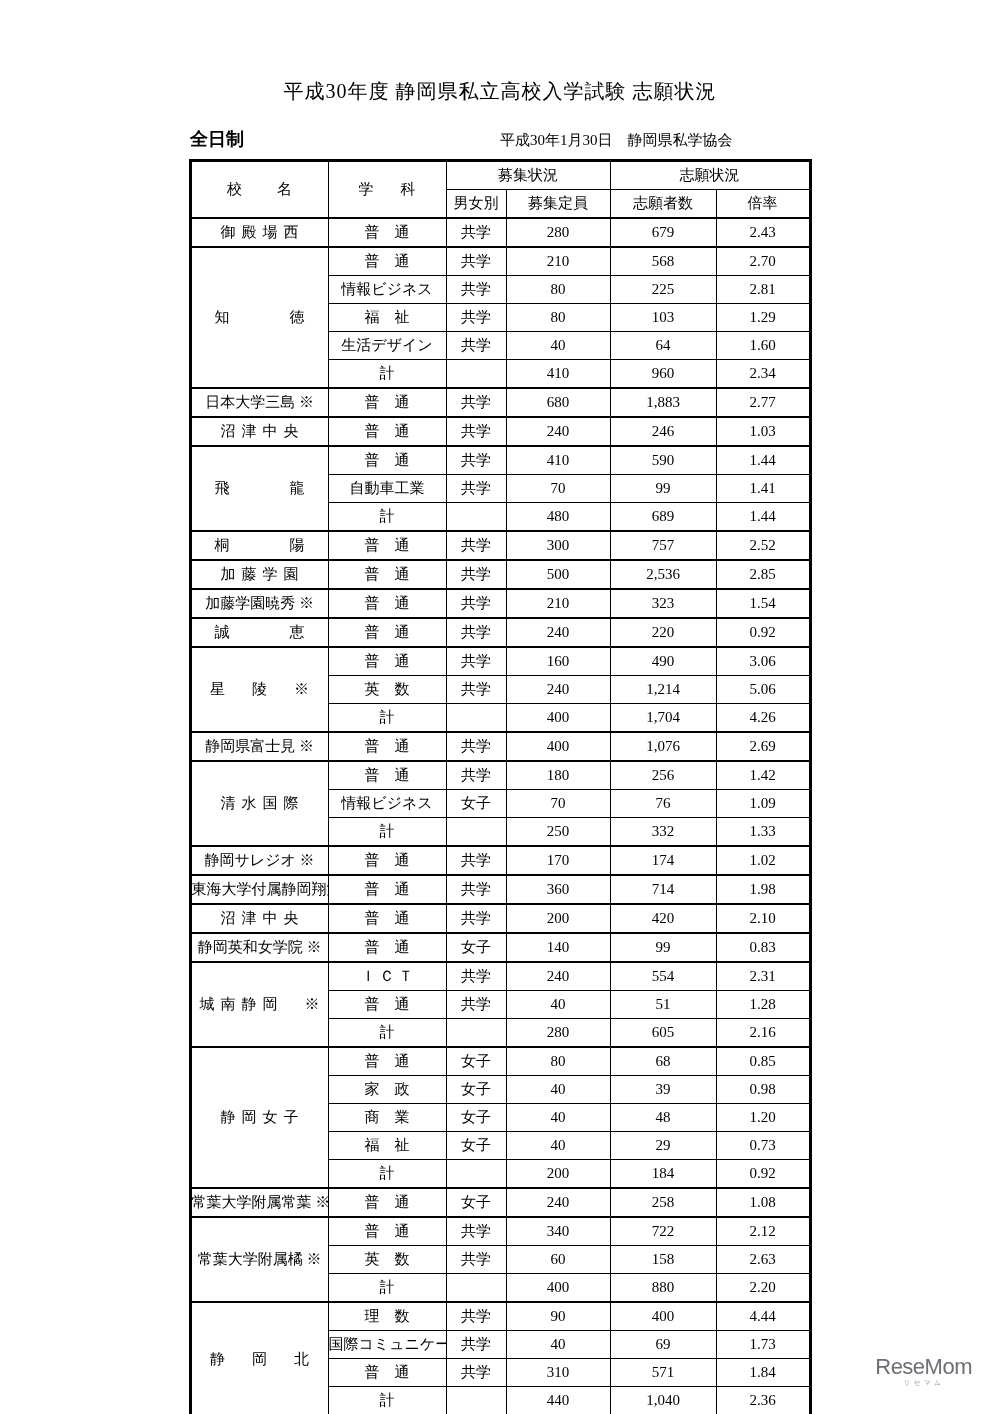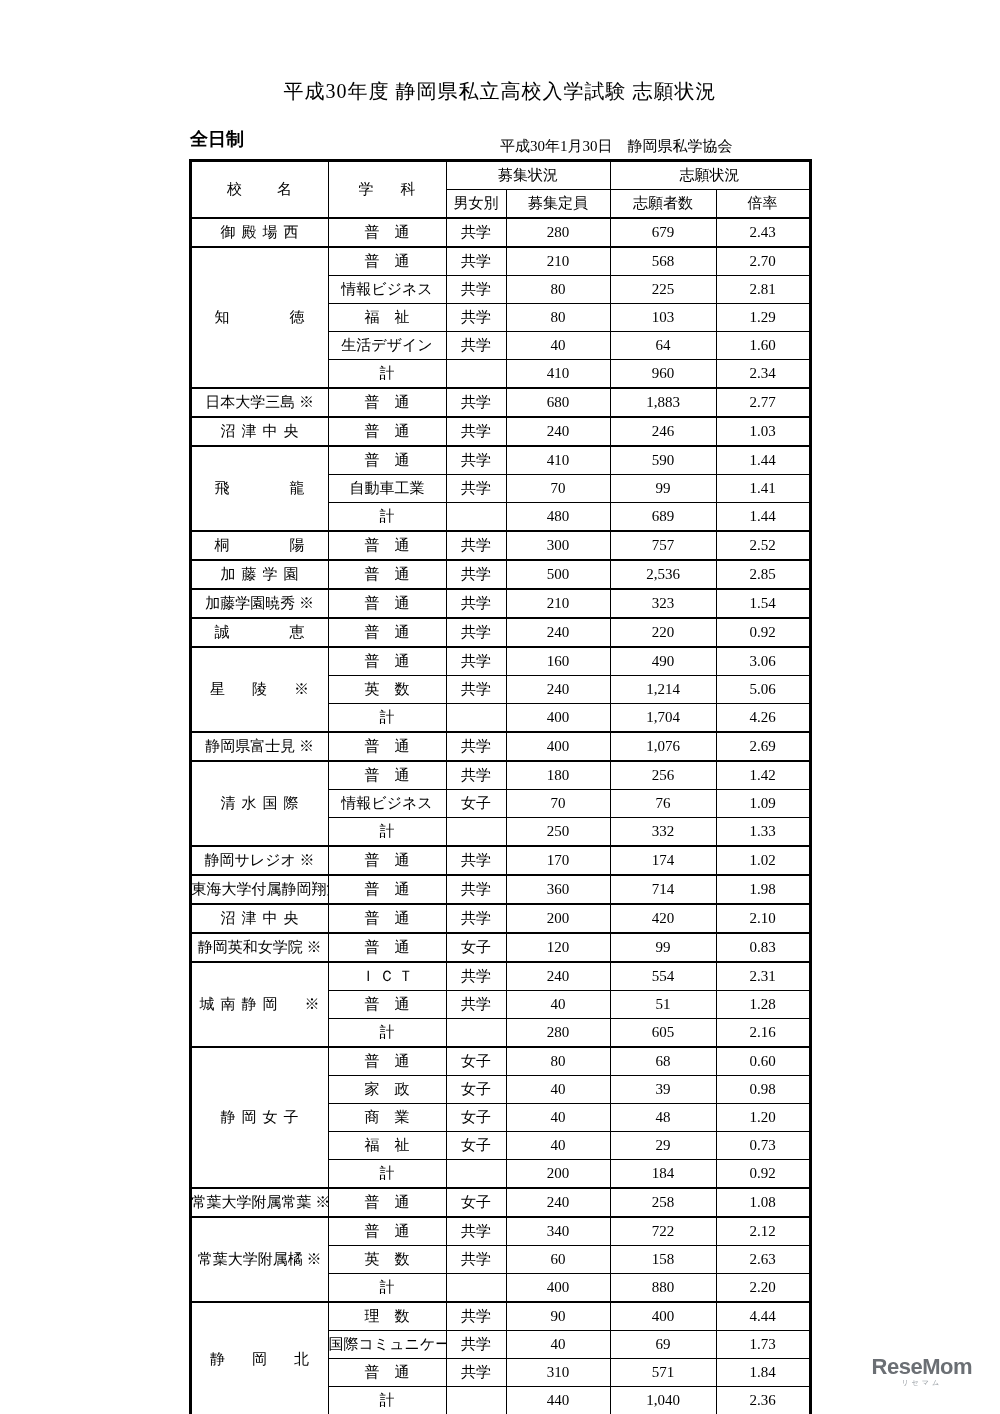--- a/index.html
+++ b/index.html
@@ -37,21 +37,21 @@
   .subhead .left {
     position: absolute;
     left: 0;
     top: 0;
     font-size: 18px;
     font-weight: bold;
   }
   .subhead .right {
     position: absolute;
     left: 310px;
-    top: 10px;
+    top: 4px;
     font-size: 15px;
     white-space: nowrap;
   }
   table.main {
     border-collapse: collapse;
     margin: 8px auto 0 auto;
     width: 620px;
     table-layout: fixed;
   }
   table.main td, table.main th {
@@ -86,21 +86,21 @@
   .hdr-sm { font-size: 13px; }
   .logo {
     position: absolute;
     right: 28px;
     bottom: 26px;
     text-align: center;
     font-family: "Liberation Sans", sans-serif;
   }
   .logo .word {
     font-size: 22px;
-    font-weight: bold;
+    font-weight: normal;
     color: #6b6f74;
     letter-spacing: -0.5px;
   }
   .logo .sub {
     font-size: 7px;
     color: #9aa0a6;
     letter-spacing: 3px;
     margin-top: -2px;
   }
   col.c-school { width: 138px; }
@@ -333,21 +333,21 @@
           <td class=" grp-top">普　通</td>
           <td class=" grp-top">共学</td>
           <td class="num grp-top">200</td>
           <td class="num grp-top">420</td>
           <td class="num outer-right grp-top">2.10</td>
         </tr>
         <tr>
           <td class="school outer-left grp-top xsmall">静岡英和女学院 ※</td>
           <td class=" grp-top">普　通</td>
           <td class=" grp-top">女子</td>
-          <td class="num grp-top">120</td>
+          <td class="num grp-top">140</td>
           <td class="num grp-top">99</td>
           <td class="num outer-right grp-top">0.83</td>
         </tr>
         <tr>
           <td class="school outer-left grp-top sp2" rowspan="3">城南静岡　※</td>
           <td class=" grp-top">Ｉ Ｃ Ｔ</td>
           <td class=" grp-top">共学</td>
           <td class="num grp-top">240</td>
           <td class="num grp-top">554</td>
           <td class="num outer-right grp-top">2.31</td>
@@ -365,21 +365,21 @@
           <td class="num">280</td>
           <td class="num">605</td>
           <td class="num outer-right">2.16</td>
         </tr>
         <tr>
           <td class="school outer-left grp-top sp2" rowspan="5">静岡女子</td>
           <td class=" grp-top">普　通</td>
           <td class=" grp-top">女子</td>
           <td class="num grp-top">80</td>
           <td class="num grp-top">68</td>
-          <td class="num outer-right grp-top">0.60</td>
+          <td class="num outer-right grp-top">0.85</td>
         </tr>
         <tr>
           <td class="">家　政</td>
           <td class="">女子</td>
           <td class="num">40</td>
           <td class="num">39</td>
           <td class="num outer-right">0.98</td>
         </tr>
         <tr>
           <td class="">商　業</td>

